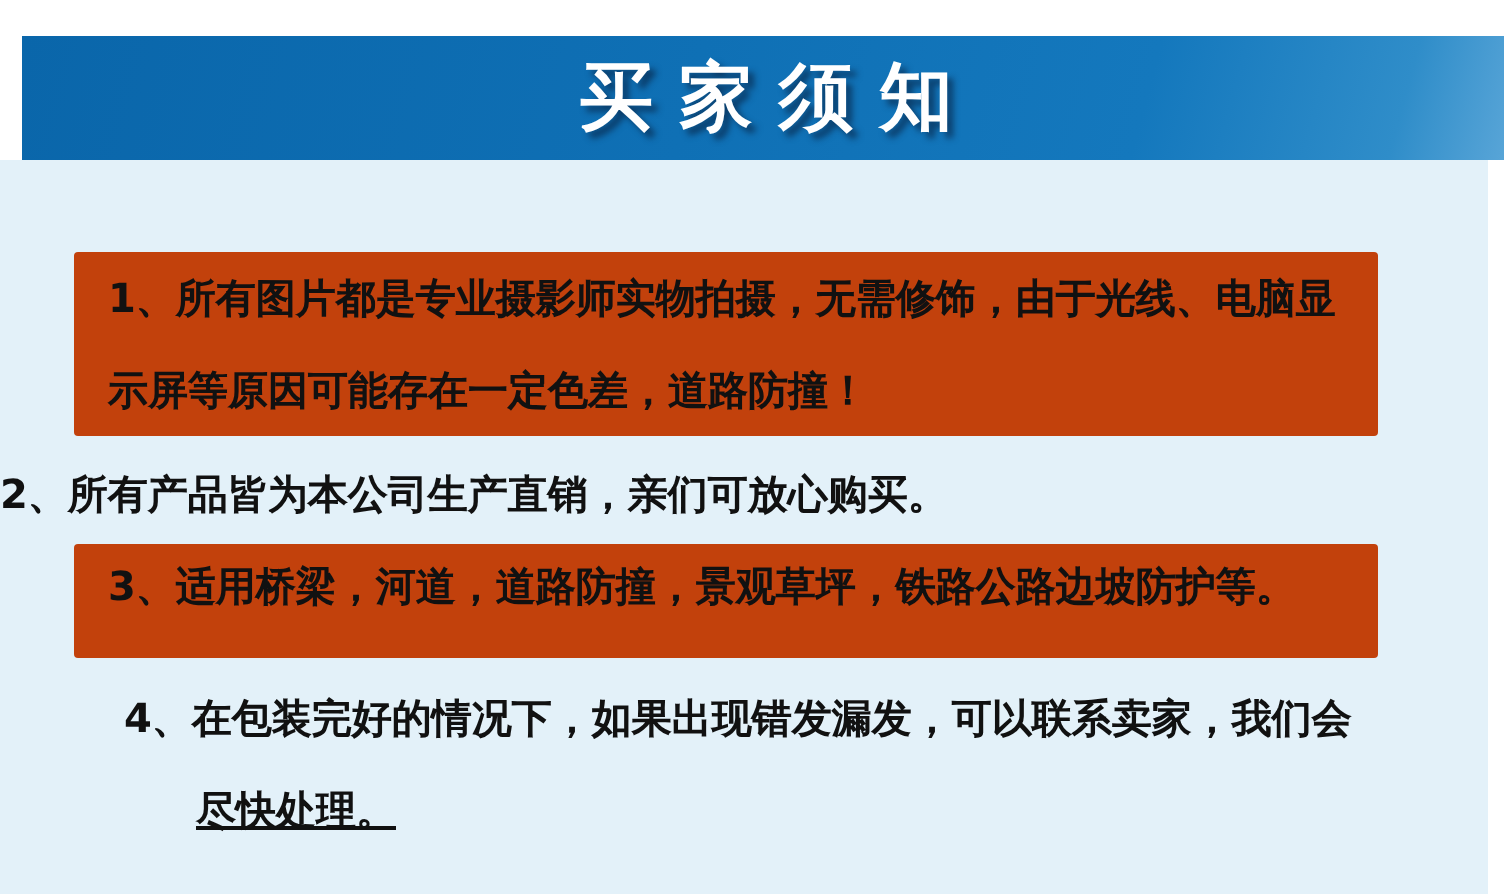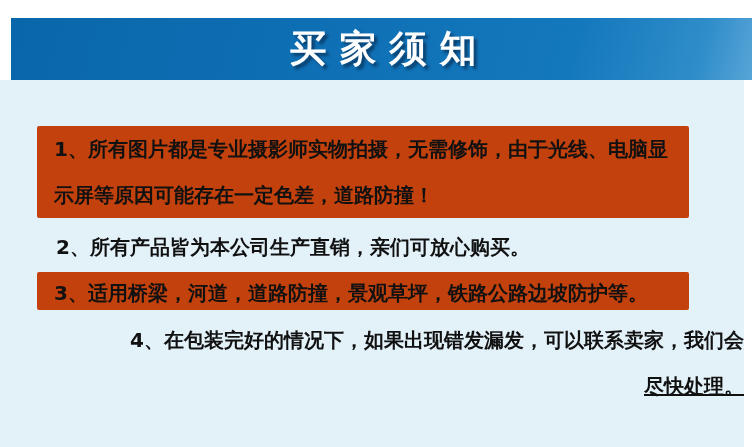--- a/index.html
+++ b/index.html
@@ -59,37 +59,35 @@
   }
   .item-1 {
     margin-top: 46px;
     height: 92px;
     padding: 0 17px;
     line-height: 46px;
     overflow: hidden;
   }
   .item-2 {
     margin-top: 7px;
-    padding-left: 56px;
     line-height: 45px;
     white-space: nowrap;
   }
   .item-3 {
     margin-top: 2px;
-    height: 38px;
+    height: 57px;
     line-height: 43px;
     padding: 0 17px;
     white-space: nowrap;
     overflow: hidden;
   }
   .item-4 {
     margin-top: 7px;
     padding-left: 62px;
     line-height: 46px;
-    text-align: right;
   }
   .item-4 .indent { padding-left: 36px; text-decoration: underline; }
   .line { white-space: nowrap; }
 </style>
 </head>
 <body>
 
 <div class="page">
 
   <div class="banner">

